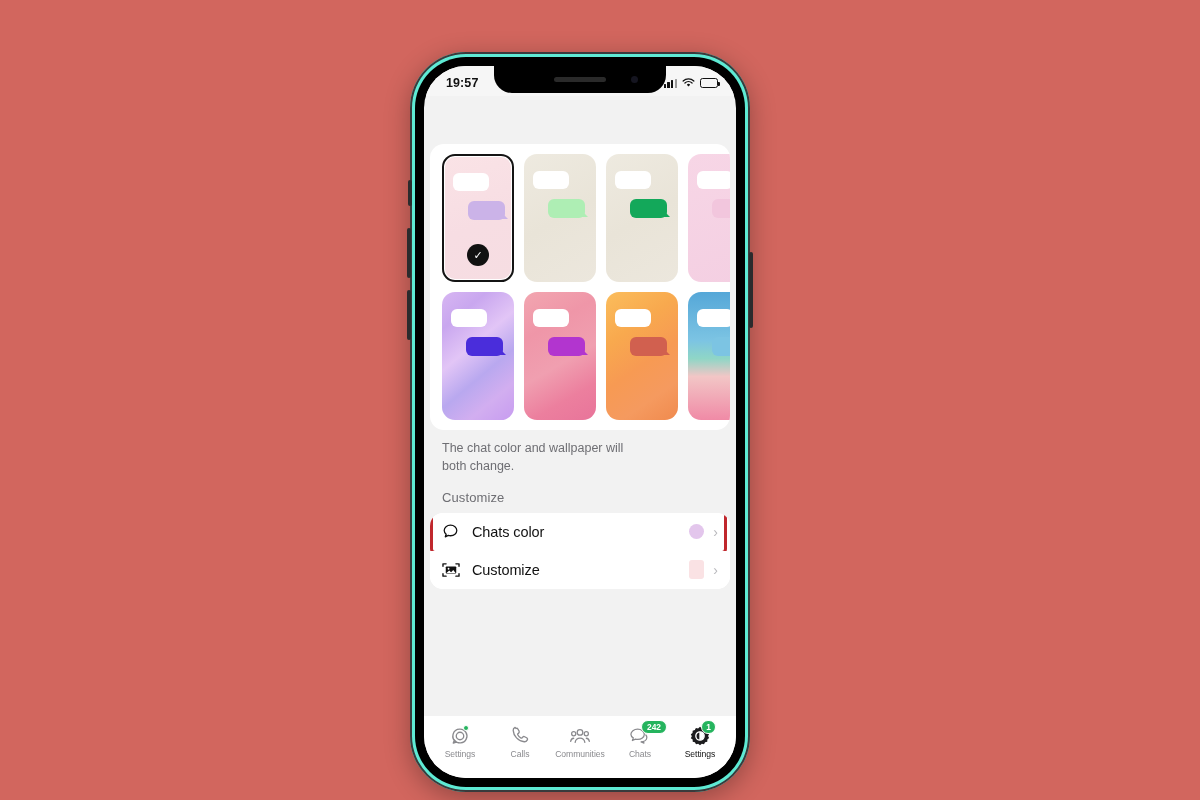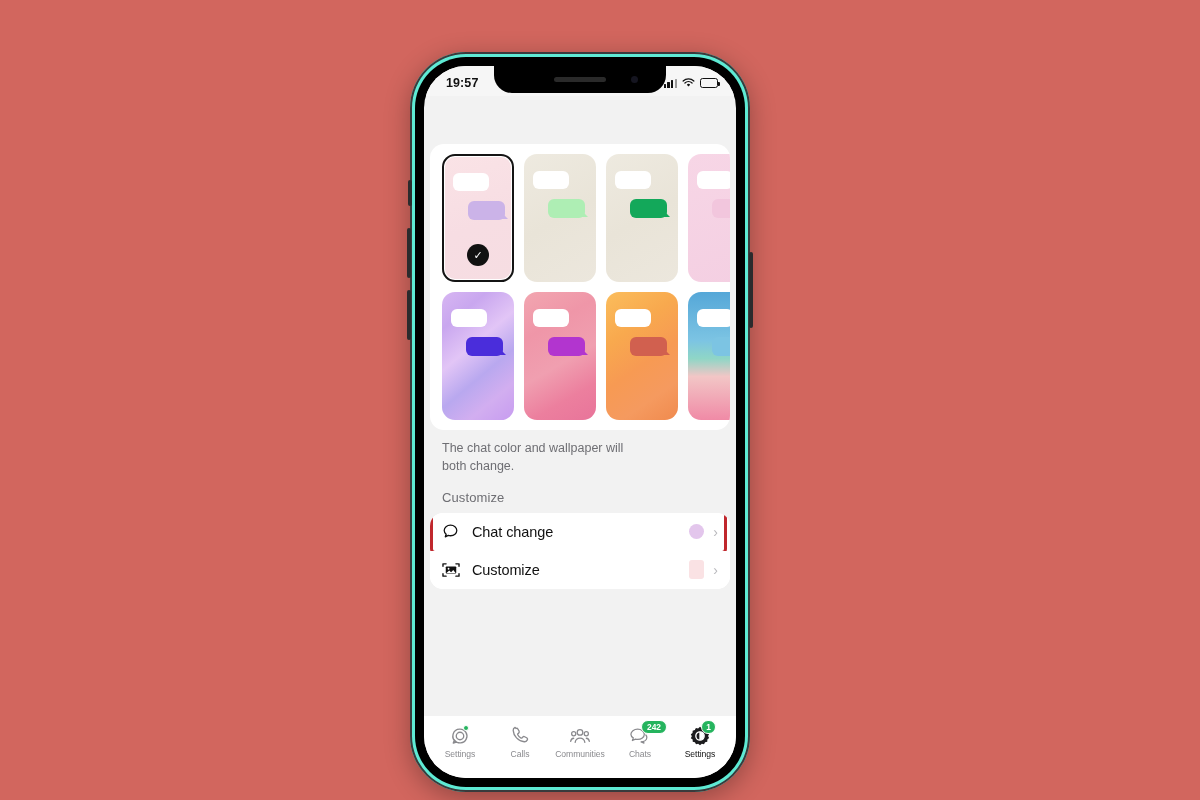--- a/index.html
+++ b/index.html
@@ -288,21 +288,21 @@
       <div class="section-label">Customize</div>
 
       <div class="list-card" id="customize-list">
           <div class="row-wrap">
             <div class="list-row">
               <span class="row-icon">
                 <svg width="17" height="17" viewBox="0 0 20 20">
                   <path d="M10 2.6c4.2 0 7.4 2.7 7.4 6.2s-3.2 6.2-7.4 6.2c-.9 0-1.8-.12-2.6-.35l-3.5 1.6 1-3A5.8 5.8 0 0 1 2.6 8.8C2.6 5.3 5.8 2.6 10 2.6z" fill="none" stroke="#111" stroke-width="1.5" stroke-linejoin="round"></path>
                 </svg>
               </span>
-              <span class="row-label">Chat change</span>
+              <span class="row-label">Chats color</span>
               <span class="swatch-circle" style="background: rgb(227, 198, 236);"></span>
               <span class="chevron">›</span>
             </div>
             <div id="highlight-box" style="border-color: rgb(192, 39, 45);"></div>
           </div>
           <div class="row-wrap">
             <div class="list-row">
               <span class="row-icon">
                 <svg width="18" height="16" viewBox="0 0 22 19">
                   <path d="M2 2h3M17 2h3M2 17h3M17 17h3M1.2 2v3M20.8 2v3M1.2 14v3M20.8 14v3" stroke="#111" stroke-width="1.7" stroke-linecap="round"></path>

